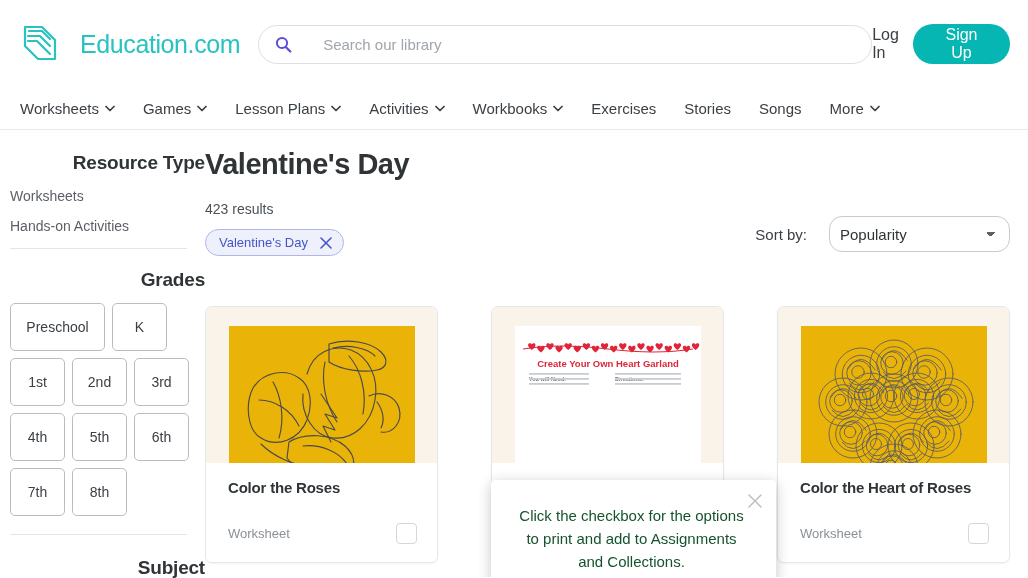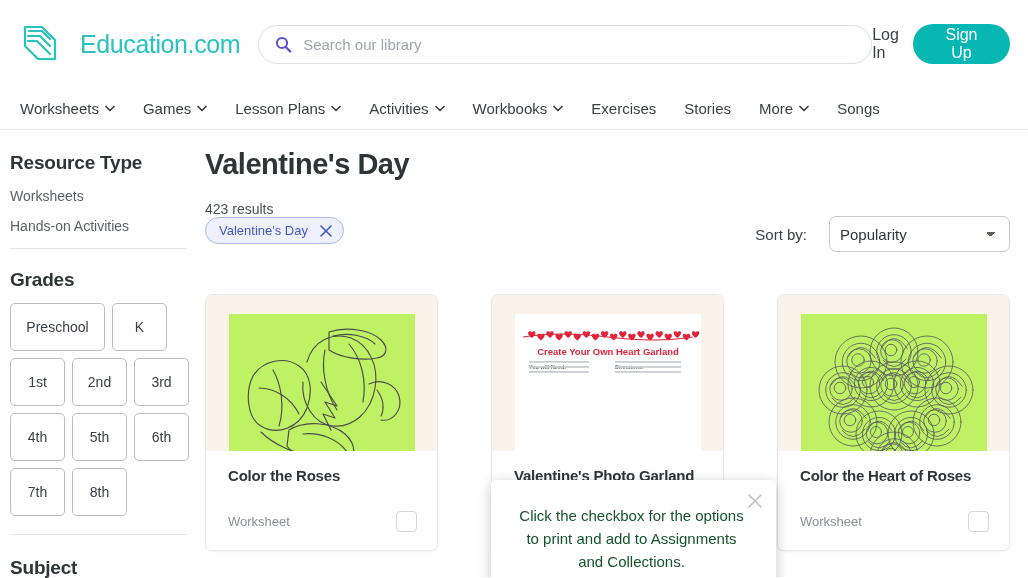--- a/index.html
+++ b/index.html
@@ -40,20 +40,21 @@
     padding: 0 16px;
     background: #fff;
   }
   .search-icon { width: 17px; height: 17px; flex: 0 0 auto; margin-right: 11px; }
   .search-input {
     border: 0; outline: 0; flex: 1;
     font-family: "Liberation Sans", sans-serif;
     font-size: 15px;
     color: #3a3f44;
     background: transparent;
+    margin-left: 20px;
   }
   .search-input::placeholder { color: #9fa5ab; }
   .header-right { margin-left: auto; display: flex; align-items: center; gap: 4px; }
   .login-link {
     font-size: 16px;
     color: #3a3f44;
     text-decoration: none;
     cursor: pointer;
   }
   .signup-btn {
@@ -99,20 +100,21 @@
     width: 205px;
     flex: 0 0 205px;
     padding: 22px 0 0 10px;
   }
   .side-h {
     font-size: 19px;
     font-weight: bold;
     color: #2f3437;
     letter-spacing: -0.2px;
     margin-bottom: 14px;
+    text-align: right;
   }
   .side-link {
     font-size: 14px;
     color: #5c6066;
     margin-bottom: 14px;
     cursor: pointer;
   }
   .side-rule {
     border-top: 1px solid #e3e5e8;
     margin: 6px 18px 0 0;
@@ -137,21 +139,21 @@
 
   
   .main { flex: 1; padding: 18px 18px 0 0; position: relative; overflow: hidden; }
   .page-title {
     font-size: 29px;
     font-weight: bold;
     letter-spacing: -0.5px;
     color: #2f3437;
     margin-bottom: 20px;
   }
-  .results-count { font-size: 14px; color: #4b5157; }
+  .results-count { font-size: 14px; color: #4b5157; margin-bottom: 12px; }
   .chip-row { display: flex; align-items: center; }
   .chip {
     display: inline-flex;
     align-items: center;
     gap: 12px;
     border: 1px solid #aeb6e8;
     background: #eef1fb;
     color: #4557c4;
     border-radius: 16px;
     height: 27px;
@@ -167,21 +169,21 @@
     top: 86px;
     display: flex;
     align-items: center;
     gap: 22px;
   }
   .sort-label { font-size: 15px; color: #3a3f44; }
   .sort-select {
     width: 181px;
     height: 36px;
     border: 1px solid #c7cbd0;
-    border-radius: 7px;
+    border-radius: 13px;
     background: #fff;
     font-family: "Liberation Sans", sans-serif;
     font-size: 15px;
     color: #2f3437;
     padding: 0 10px;
     cursor: pointer;
     appearance: none;
     background-image:
       linear-gradient(45deg, transparent 50%, #5c6066 50%),
       linear-gradient(135deg, #5c6066 50%, transparent 50%);
@@ -209,21 +211,21 @@
     height: 156px;
     display: flex;
     align-items: flex-start;
     justify-content: center;
     padding-top: 19px;
     overflow: hidden;
   }
   .thumb-inner {
     width: 186px;
     height: 170px;
-    background: #bef264;
+    background: #eab308;
     overflow: hidden;
     display: block;
   }
   .card-body { padding: 16px 20px 18px 22px; background: #fff; }
   .card-title {
     font-size: 15px;
     font-weight: bold;
     color: #2f3437;
     letter-spacing: -0.2px;
     white-space: nowrap;
@@ -330,27 +332,27 @@
         <polyline points="1,1.5 5,5.5 9,1.5" fill="none" stroke="#3a3f44" stroke-width="1.7" stroke-linecap="round" stroke-linejoin="round"></polyline>
       </svg>
     </div>
     <div class="nav-item">
       <span>Exercises</span>
     </div>
     <div class="nav-item">
       <span>Stories</span>
     </div>
     <div class="nav-item">
+      <span>Songs</span>
+    </div>
+    <div class="nav-item">
       <span>More</span>
       <svg class="caret" viewBox="0 0 10 7">
         <polyline points="1,1.5 5,5.5 9,1.5" fill="none" stroke="#3a3f44" stroke-width="1.7" stroke-linecap="round" stroke-linejoin="round"></polyline>
       </svg>
-    </div>
-    <div class="nav-item">
-      <span>Songs</span>
     </div>
   </div>
 
 <div class="page">
 
   <div class="sidebar">
     <div class="side-h">Resource Type</div>
     <div class="side-link">Worksheets</div>
     <div class="side-link">Hands-on Activities</div>
     <div class="side-rule"></div>

